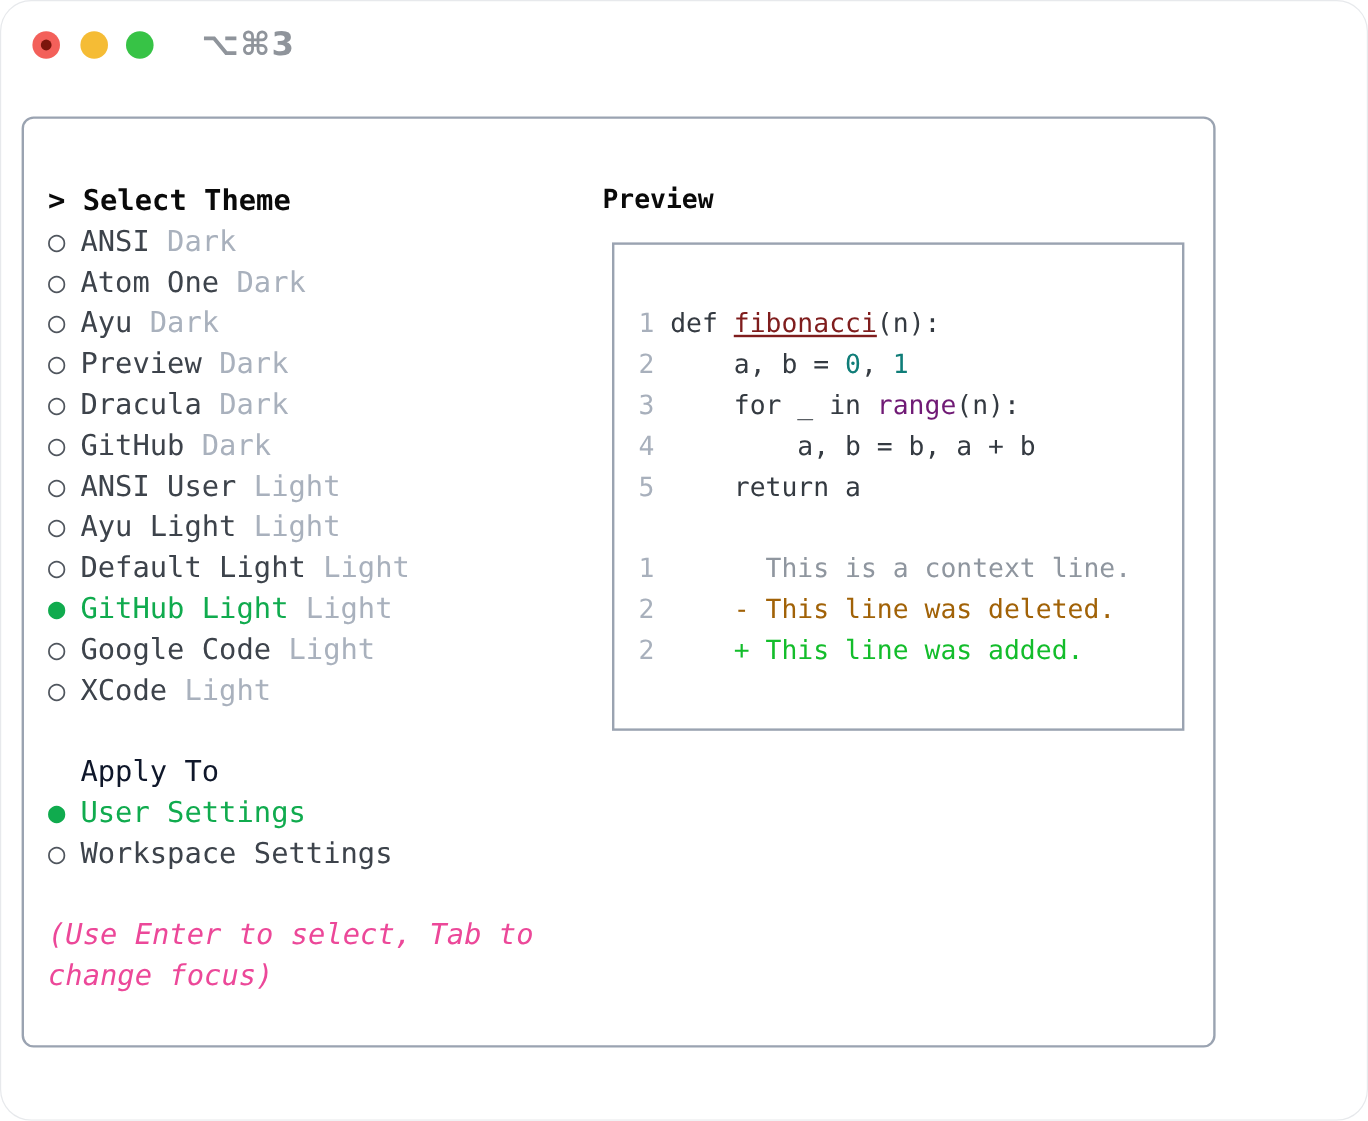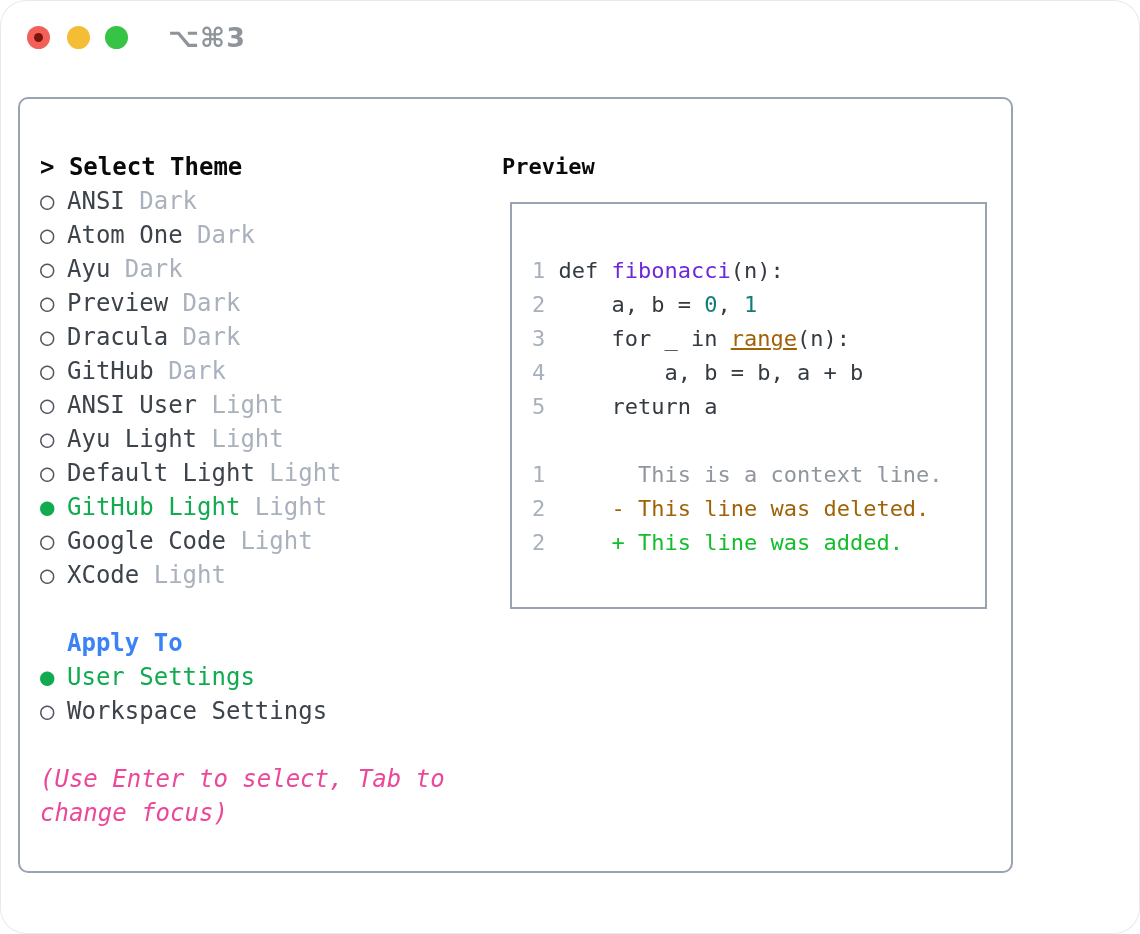--- a/index.html
+++ b/index.html
@@ -41,40 +41,40 @@
 
   
   .left-col { position: absolute; left: 20px; top: 51px; }
   .prompt { color: #0a0a0a; font-weight: 700; }
   .list-header { color: #0a0a0a; font-weight: 700; }
   .mark { display: inline-block; width: 27px; color: #50565e; }
   .mark.sel { color: #10ab4e; }
   .theme-name { color: #3d434b; }
   .theme-name.sel { color: #10ab4e; }
   .variant { color: #a9b1bd; }
-  .apply-header { color: #3b82f6; font-weight: 700; }
+  .apply-header { color: #0f172a; font-weight: 400; }
   .apply-name.sel { color: #10ab4e; }
   .hint { color: #ec4899; font-style: italic; }
 
   
   .preview-title { position: absolute; left: 482px; top: 51px;
                    font-size: 22px; line-height: 34px;
                    font-weight: 700; color: #0a0a0a; white-space: pre; }
   .preview-box {
     position: absolute; left: 490px; top: 103px; width: 477px; height: 407px;
     border: 2px solid #9aa3b1; background: #fff;
     padding: 50px 0 0 20px; overflow: hidden;
   }
   .code-line { white-space: pre; font-size: 22px; line-height: 34px; height: 34px; }
   .lnum { color: #a8b0bc; }
   .diff-block { margin-top: 34px; }
   .tk-plain   { color: #343a41; }
-  .tk-function{ color: #6d28d9; }
+  .tk-function{ color: #7f1d1d; text-decoration: underline; }
   .tk-number  { color: #0f7d78; }
-  .tk-builtin { color: #a16207; text-decoration: underline; }
+  .tk-builtin { color: #701a75; }
   .tk-context { color: #8f969f; }
   .tk-deleted { color: #a16207; }
   .tk-added   { color: #13bd2b; }
 </style>
 </head>
 <body>
 
 <div class="window">
 
   <div class="titlebar">

